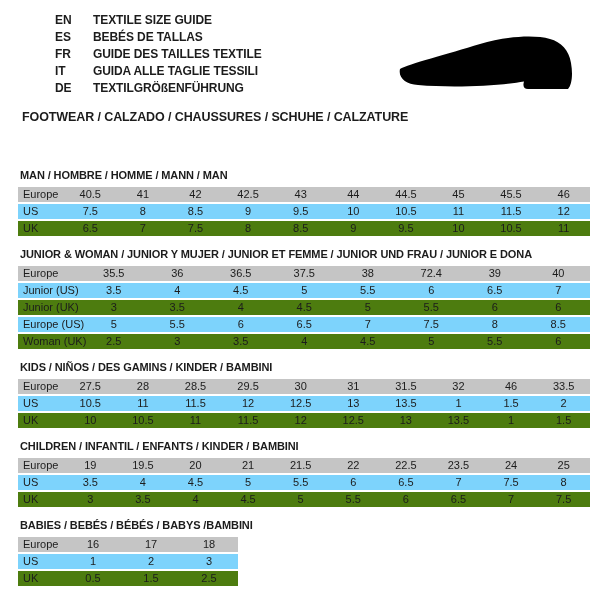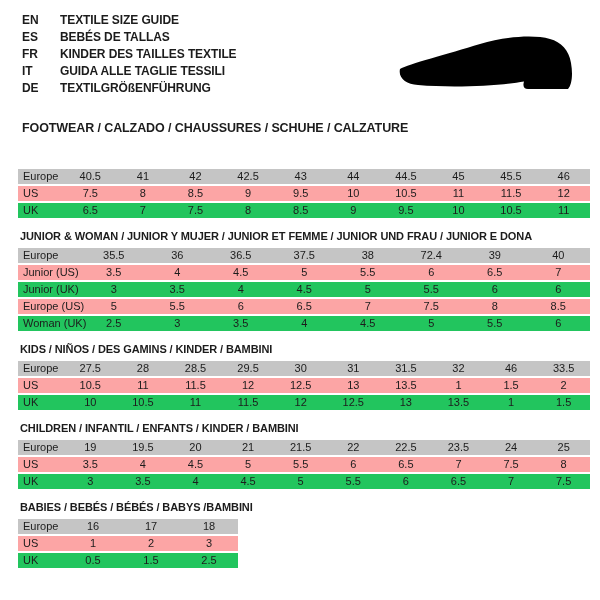--- a/index.html
+++ b/index.html
@@ -6,70 +6,71 @@
   html, body { width:600px; height:600px; }
   body {
     font-family:"Liberation Sans", sans-serif;
     background:#ffffff;
     color:#1c1c1c;
     position:relative;
     overflow:hidden;
   }
   .lang-block { position:absolute; top:11px; left:22px; }
   .lang-line { display:flex; height:17px; align-items:center; font-weight:bold; font-size:12px; letter-spacing:-0.1px; }
-  .lang-code { width:38px; flex:none; }
-  .category-title { position:absolute; top:110px; left:22px; font-weight:bold; font-size:12.5px; letter-spacing:-0.1px;margin-top:11px; }
+  .lang-code { width:38px; flex:none;margin-left:33px; }
+  .category-title { position:absolute; top:110px; left:22px; font-weight:bold; font-size:12.5px; letter-spacing:-0.1px; }
   .shoe-icon { position:absolute; left:398px; top:36px; width:178px; height:57px; }
   .tables-wrap { position:absolute; top:169px; left:18px; width:572px; }
   .table-section { margin-bottom:12px; }
   .table-title { font-weight:bold; font-size:11px; line-height:13px; margin:0 0 5px 2px; letter-spacing:-0.1px; white-space:nowrap; }
   .size-table { width:572px; }
   .size-table.cols-3 { width:220px; }
   .size-row { display:flex; height:15px; margin-bottom:2px; align-items:center; font-size:11px; line-height:15px; }
   .size-row.header { background:#c5c5c5; }
-  .size-row.light  { background:#22c55e; }
-  .size-row.white  { background:#fca5a5; }
+  .size-row.light  { background:#4d7c0f; }
+  .size-row.white  { background:#7dd3fc; }
   .row-label { width:46px; padding-left:5px; flex:none; white-space:nowrap; }
   .cols-8 .row-label { width:64px; }
   .size-cell { flex:1; text-align:center; }
 </style>
 </head>
 <body>
 
 <div class="lang-block">
     <div class="lang-line">
       <span class="lang-code">EN</span>
       <span class="lang-label">TEXTILE SIZE GUIDE</span>
     </div>
     <div class="lang-line">
       <span class="lang-code">ES</span>
       <span class="lang-label">BEBÉS DE TALLAS</span>
     </div>
     <div class="lang-line">
       <span class="lang-code">FR</span>
-      <span class="lang-label">KINDER DES TAILLES TEXTILE</span>
+      <span class="lang-label">GUIDE DES TAILLES TEXTILE</span>
     </div>
     <div class="lang-line">
       <span class="lang-code">IT</span>
       <span class="lang-label">GUIDA ALLE TAGLIE TESSILI</span>
     </div>
     <div class="lang-line">
       <span class="lang-code">DE</span>
       <span class="lang-label">TEXTILGRÖßENFÜHRUNG</span>
     </div>
   </div>
 
 <svg class="shoe-icon" viewBox="0 0 178 57" aria-hidden="true">
   <path d="M2 33 C 10 28, 50 18, 82 8 C 105 1, 135 -2, 152 3 C 163 6, 171 14, 173 27 C 175 38, 174 49, 170 53 L 130 53 C 126 53, 124.5 50, 126 45.5 C 100 50, 55 52, 20 49 C 8 48, 0 42, 2 33 Z" fill="#000000"></path>
 </svg>
 
 <div class="category-title">FOOTWEAR / CALZADO / CHAUSSURES / SCHUHE / CALZATURE</div>
 
 <div class="tables-wrap">
   <div class="table-section">
+    <div class="table-title">MAN / HOMBRE / HOMME / MANN / MAN</div>
     <div class="size-table cols-10">
         <div class="size-row header">
           <span class="row-label">Europe</span>
           <span class="size-cell">40.5</span>
           <span class="size-cell">41</span>
           <span class="size-cell">42</span>
           <span class="size-cell">42.5</span>
           <span class="size-cell">43</span>
           <span class="size-cell">44</span>
           <span class="size-cell">44.5</span>

